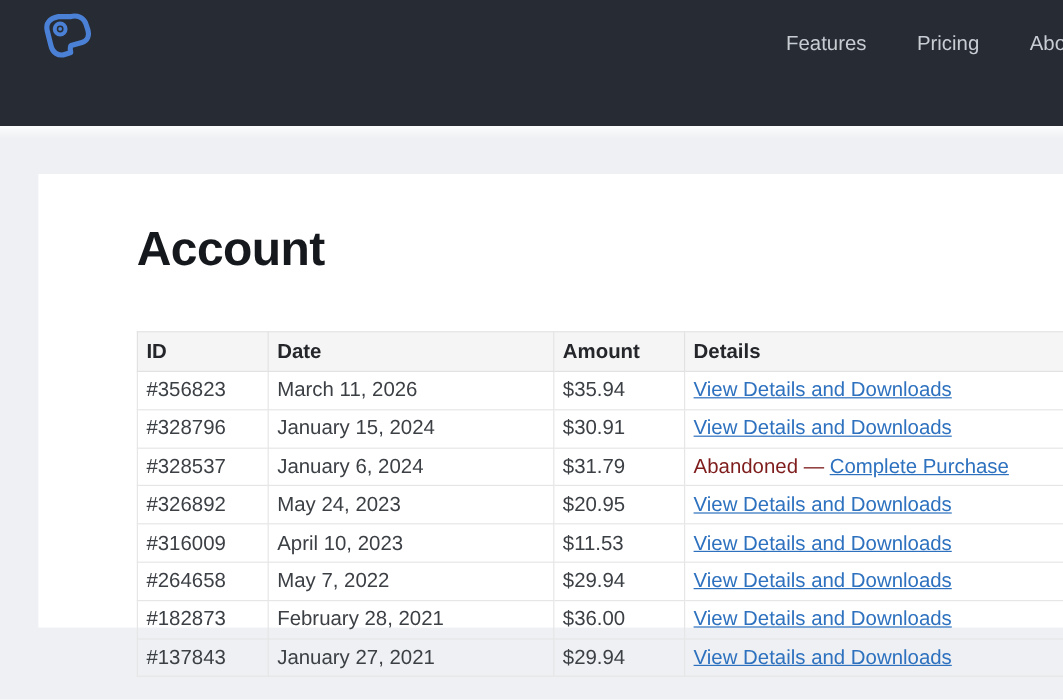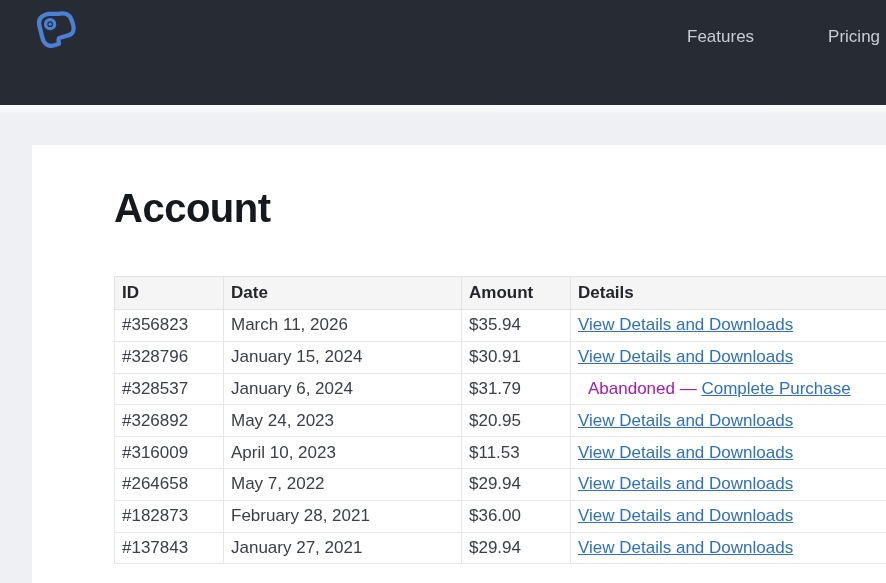--- a/index.html
+++ b/index.html
@@ -24,26 +24,26 @@
     cursor:pointer;text-decoration:none;
   }
   .brand svg{display:block;}
   .brand-name{
     color:#ffffff;font-size:29px;font-weight:700;letter-spacing:.3px;line-height:48px;
   }
   .main-nav{
     position:absolute;left:655px;top:27px;display:flex;gap:42px;white-space:nowrap;
   }
   .main-nav a{
-    color:#c8cdd4;font-size:17px;line-height:20px;text-decoration:none;cursor:pointer;margin-left:32px;
+    color:#c8cdd4;font-size:17px;line-height:20px;text-decoration:none;cursor:pointer;
   }
 
   
   .card{
-    position:absolute;left:32px;top:145px;width:854px;height:438px;
+    position:absolute;left:32px;top:145px;width:854px;height:378px;
     background:#ffffff;padding:0;
   }
   .page-title{
     position:absolute;left:82px;top:40px;margin:0;
     font-size:40px;line-height:46px;font-weight:700;color:#15181c;letter-spacing:-.5px;
   }
 
   
   table.orders{
     position:absolute;left:82px;top:131px;width:810px;
@@ -56,21 +56,21 @@
     white-space:nowrap;overflow:hidden;
   }
   table.orders thead th{
     background:#f5f5f6;color:#24262a;font-weight:700;height:32px;
     border-color:#e2e2e2;
   }
   table.orders tbody td{height:30.8px;border-color:#e6e6e6;}
   table.orders td a, .order-details-link{
     color:var(--link-blue,#2d71bf);text-decoration:underline;cursor:pointer;
   }
-  .order-status-text{color:#a21caf;margin-left:10px;}
+  .order-status-text{color:#7f1d1d;}
 </style>
 </head>
 <body style="--header-bg: #272c34; --link-blue: #2d71bf;">
 
 <div class="canvas">
 
   <header class="site-header">
     <a class="brand">
       <svg width="47" height="47" viewBox="0 0 48 48" fill="none" aria-hidden="true">
         <path d="M16 6 C8 7.5 5 12 6.5 18 L9.5 30 C11 37 16 40 22 38 L26.5 36.5 C26.1 33.5 25.6 31.2 26.8 30.6 L36 28 C41 26.5 42.5 22 41 17 L39.5 12.5 C37.5 6.5 32 4.5 26 6 Z" stroke="#4a80d6" stroke-width="4.4" stroke-linejoin="round"></path>

